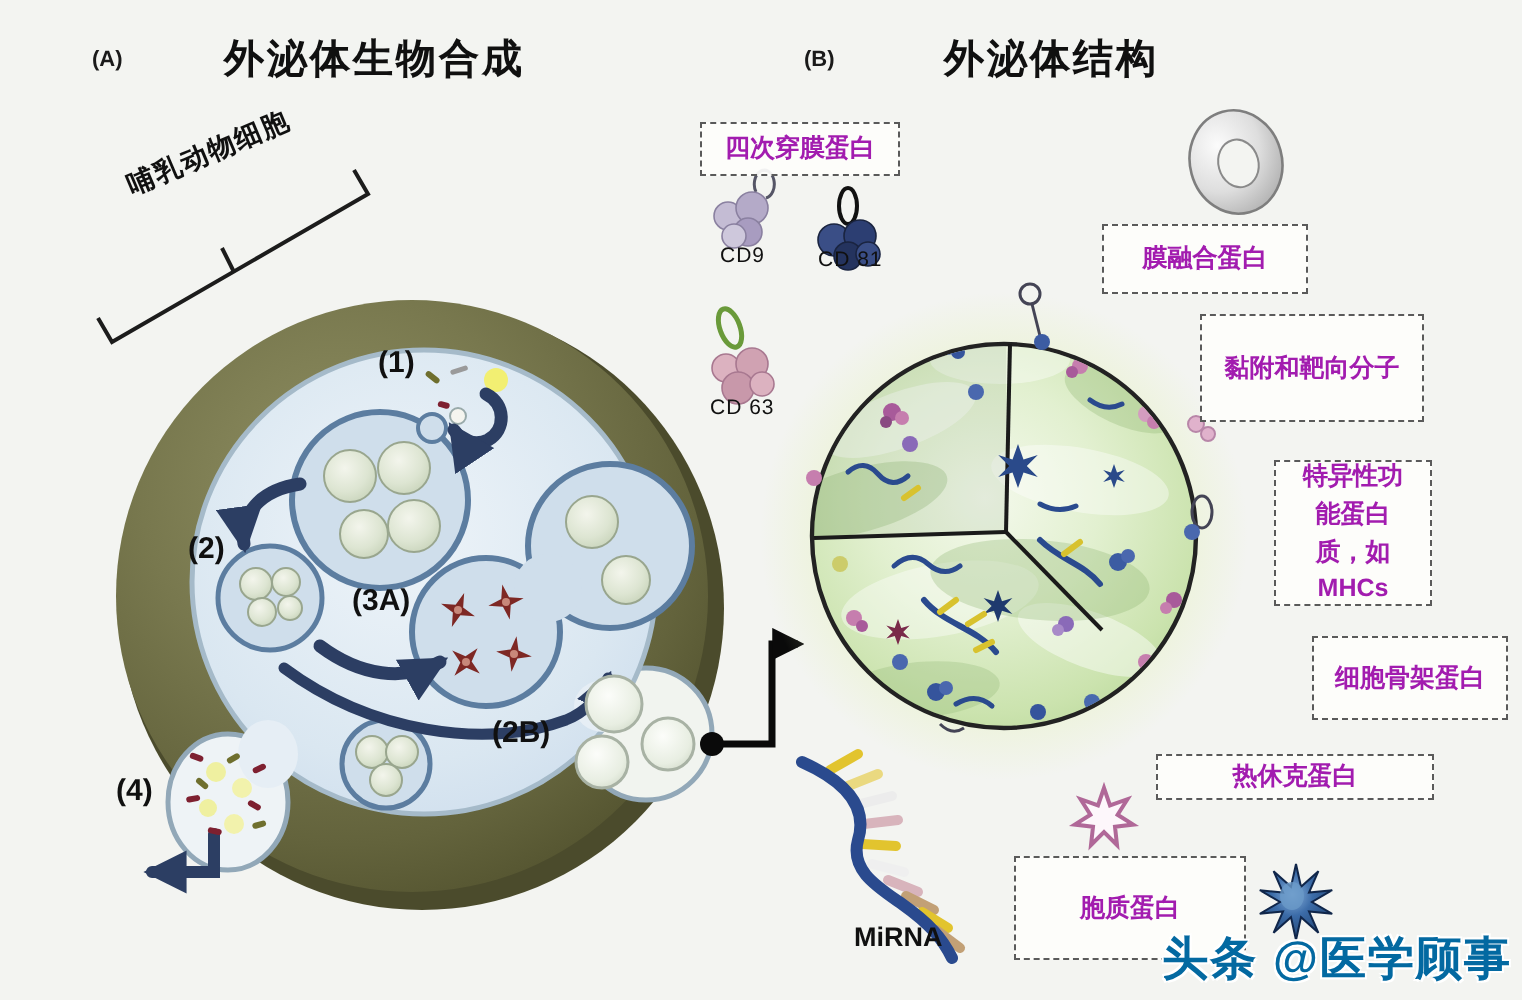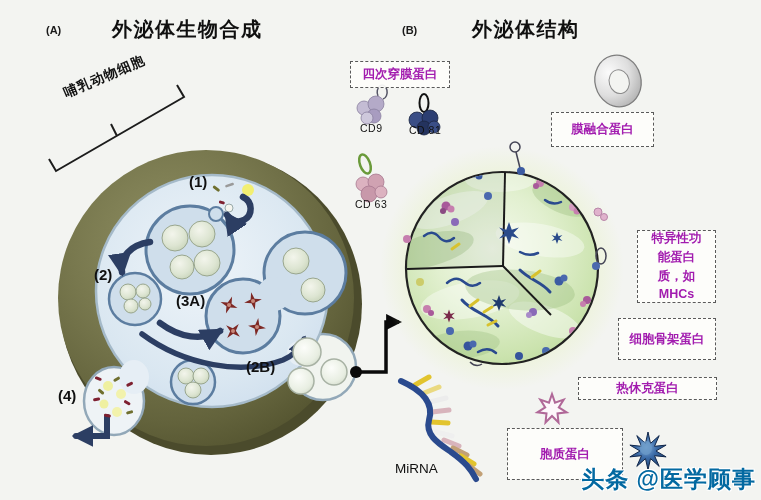--- a/index.html
+++ b/index.html
@@ -6,21 +6,21 @@
   .stage{position:relative;width:761px;height:500px;background:#f3f4f1;overflow:hidden;
          font-family:"Liberation Sans",sans-serif;}
   .abs{position:absolute;}
   .tag{font-weight:bold;font-size:11px;color:#1a1a1a;}
   .panel-title{font-weight:bold;font-size:20px;color:#101010;letter-spacing:1.5px;}
   .step-label{font-weight:bold;font-size:15px;color:#101010;}
   .label-box{border:1.5px dashed #5a5a5a;background:rgba(253,253,251,0.93);
              display:flex;align-items:center;justify-content:center;text-align:center;
              font-weight:bold;font-size:12.5px;color:#a21caf;box-sizing:border-box;line-height:1.5;}
   .cd-label{font-weight:normal;font-size:10.5px;color:#101010;letter-spacing:0.5px;}
-  .mirna-label{font-weight:normal;font-size:13.5px;color:#101010;}
+  .mirna-label{font-weight:bold;font-size:13.5px;color:#101010;margin-left:32px;}
   .cell-label{font-weight:bold;font-size:13.5px;color:#101010;letter-spacing:1px;
               transform:rotate(-23deg);transform-origin:0 100%;white-space:nowrap;}
   .watermark{font-weight:bold;font-size:23px;color:#0369a1;letter-spacing:1px;white-space:nowrap;
              text-shadow:-1px -1px 0 #fff,1px -1px 0 #fff,-1px 1px 0 #fff,1px 1px 0 #fff;}
   svg{position:absolute;left:0;top:0;}
 </style>
 </head>
 <body>
 
 <div class="stage">
@@ -367,22 +367,23 @@
   <div class="abs cell-label" style="left:68px;top:84px;">哺乳动物细胞</div>
 
   <div class="abs step-label" style="left:189px;top:173px;">(1)</div>
   <div class="abs step-label" style="left:94px;top:266px;">(2)</div>
   <div class="abs step-label" style="left:176px;top:292px;">(3A)</div>
   <div class="abs step-label" style="left:246px;top:358px;">(2B)</div>
   <div class="abs step-label" style="left:58px;top:387px;">(4)</div>
 
   <div class="abs label-box" style="left:350px;top:61px;width:100px;height:27px;">四次穿膜蛋白</div>
   <div class="abs label-box" style="left:551px;top:112px;width:103px;height:35px;">膜融合蛋白</div>
+  <div class="abs label-box" style="left:600px;top:157px;width:112px;height:54px;">黏附和靶向分子</div>
   <div class="abs label-box" style="left:637px;top:230px;width:79px;height:73px;padding:0 9px;">特异性功能蛋白质，如MHCs</div>
-  <div class="abs label-box" style="left:618px;top:318px;width:98px;height:42px;">细胞骨架蛋白</div>
+  <div class="abs label-box" style="left:656px;top:318px;width:98px;height:42px;">细胞骨架蛋白</div>
   <div class="abs label-box" style="left:578px;top:377px;width:139px;height:23px;">热休克蛋白</div>
   <div class="abs label-box" style="left:507px;top:428px;width:116px;height:52px;">胞质蛋白</div>
 
   <div class="abs cd-label" style="left:360px;top:122px;">CD9</div>
   <div class="abs cd-label" style="left:409px;top:124px;">CD 81</div>
   <div class="abs cd-label" style="left:355px;top:198px;">CD 63</div>
 
   <div class="abs mirna-label" style="left:395px;top:461px;">MiRNA</div>
 
   <div class="abs watermark" style="right:5px;bottom:5px;">头条 @医学顾事</div>

